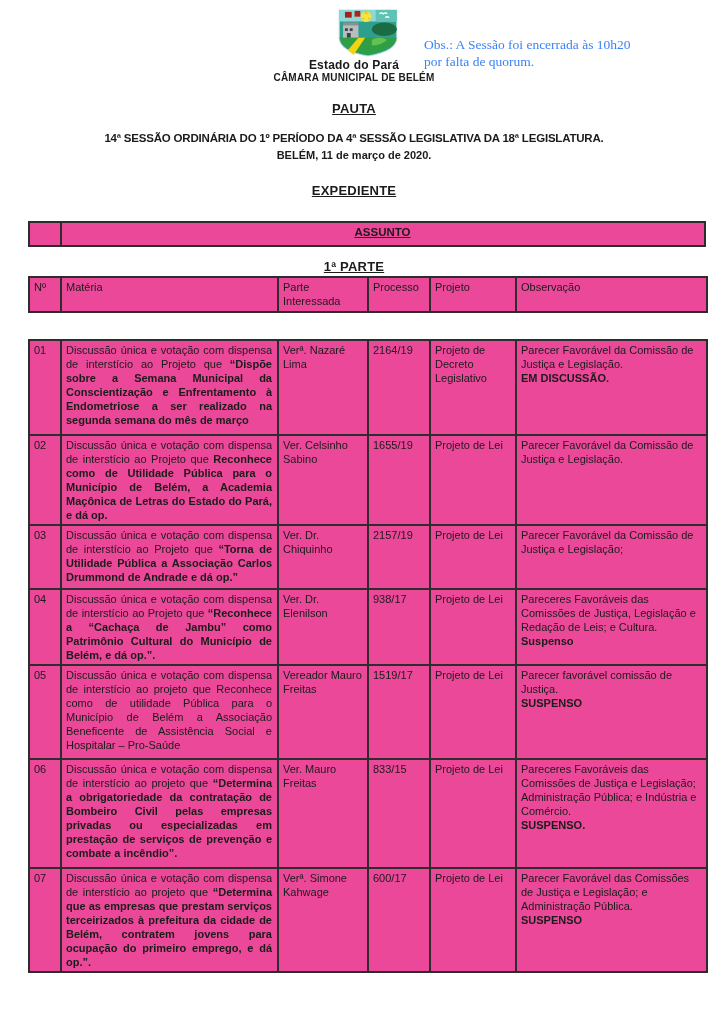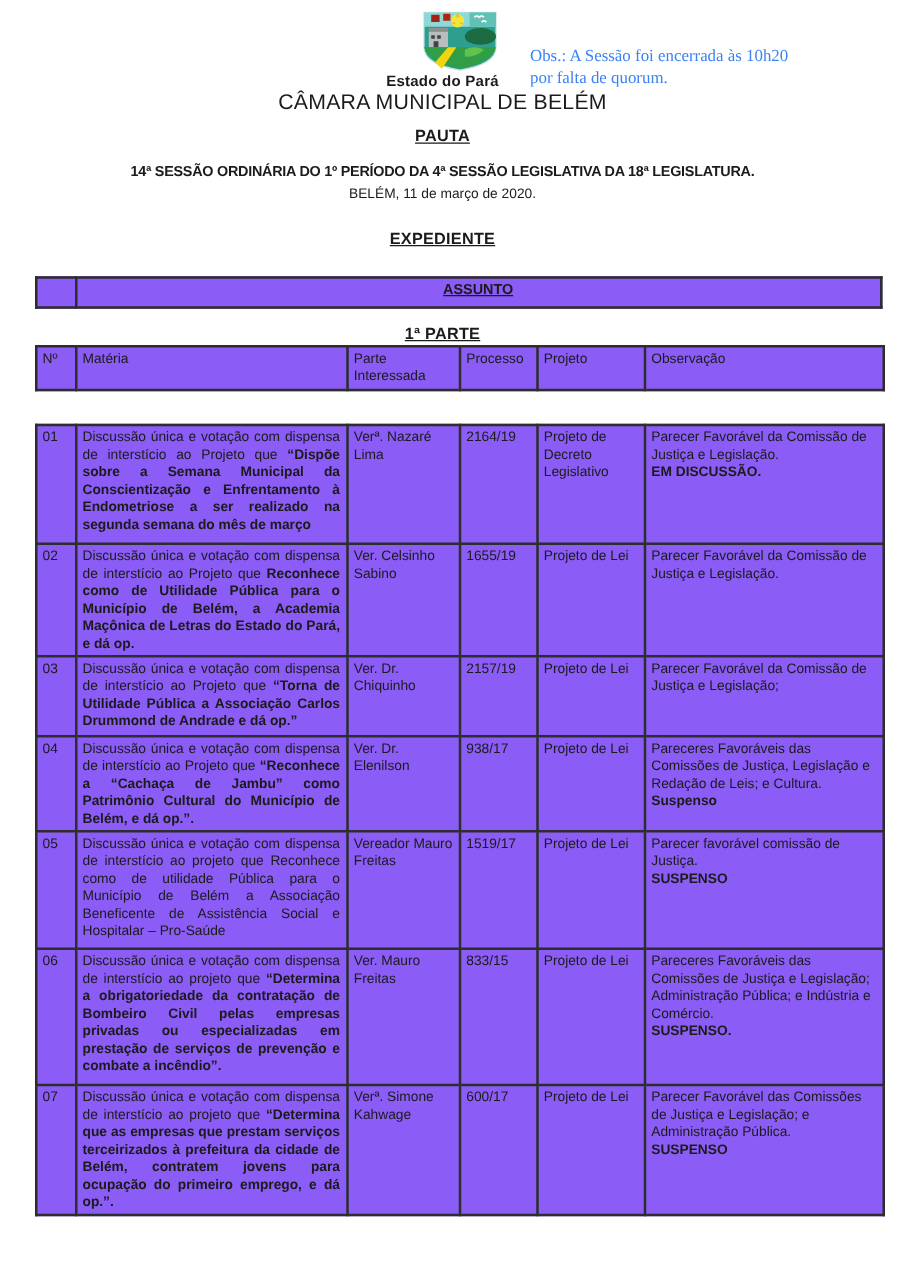--- a/index.html
+++ b/index.html
@@ -4,29 +4,29 @@
 <style>
   html,body { margin:0; padding:0; background:#fff; }
   .page {
     position:relative; width:724px; height:1024px; background:#ffffff;
     font-family:"Liberation Sans", sans-serif; color:#1b1b1b; overflow:hidden;
   }
   .abs { position:absolute; }
   .ctr { left:0; width:708px; text-align:center; }
   .heading { font-weight:bold; text-decoration:underline; font-size:13px; letter-spacing:0.2px; }
   .state-line { top:58px; font-size:12px; font-weight:bold; letter-spacing:0.2px; }
-  .inst-line { top:72px; font-size:17px; font-weight:normal; letter-spacing:0.2px; }
+  .inst-line { top:72px; font-size:10px; font-weight:bold; letter-spacing:0.2px; }
   .note {
     left:424px; top:36px; width:290px;
     font-family:"Liberation Serif", serif; font-size:13.5px; line-height:17px; color:#3b82f6;
   }
   .session-title { top:132px; font-size:11.5px; font-weight:bold; letter-spacing:-0.2px; }
-  .session-date  { top:149px; font-size:11px;  font-weight:normal; }
-
-  table { border-collapse:collapse; table-layout:fixed; background:#8b5cf6; }
+  .session-date  { top:149px; font-size:11px;  font-weight:bold; }
+
+  table { border-collapse:collapse; table-layout:fixed; background:#ec4899; }
   td {
     border:2px solid #2d2d2d; vertical-align:top; padding:2px 5px 2px 4px;
     font-size:11px; line-height:14px; overflow:hidden;
   }
   .mat { text-align:justify; }
   .blk { display:block; }
   b { font-weight:bold; }
 
   #assunto-table { left:28px; top:221px; width:678px; }
   #assunto-table td { height:18px; }

